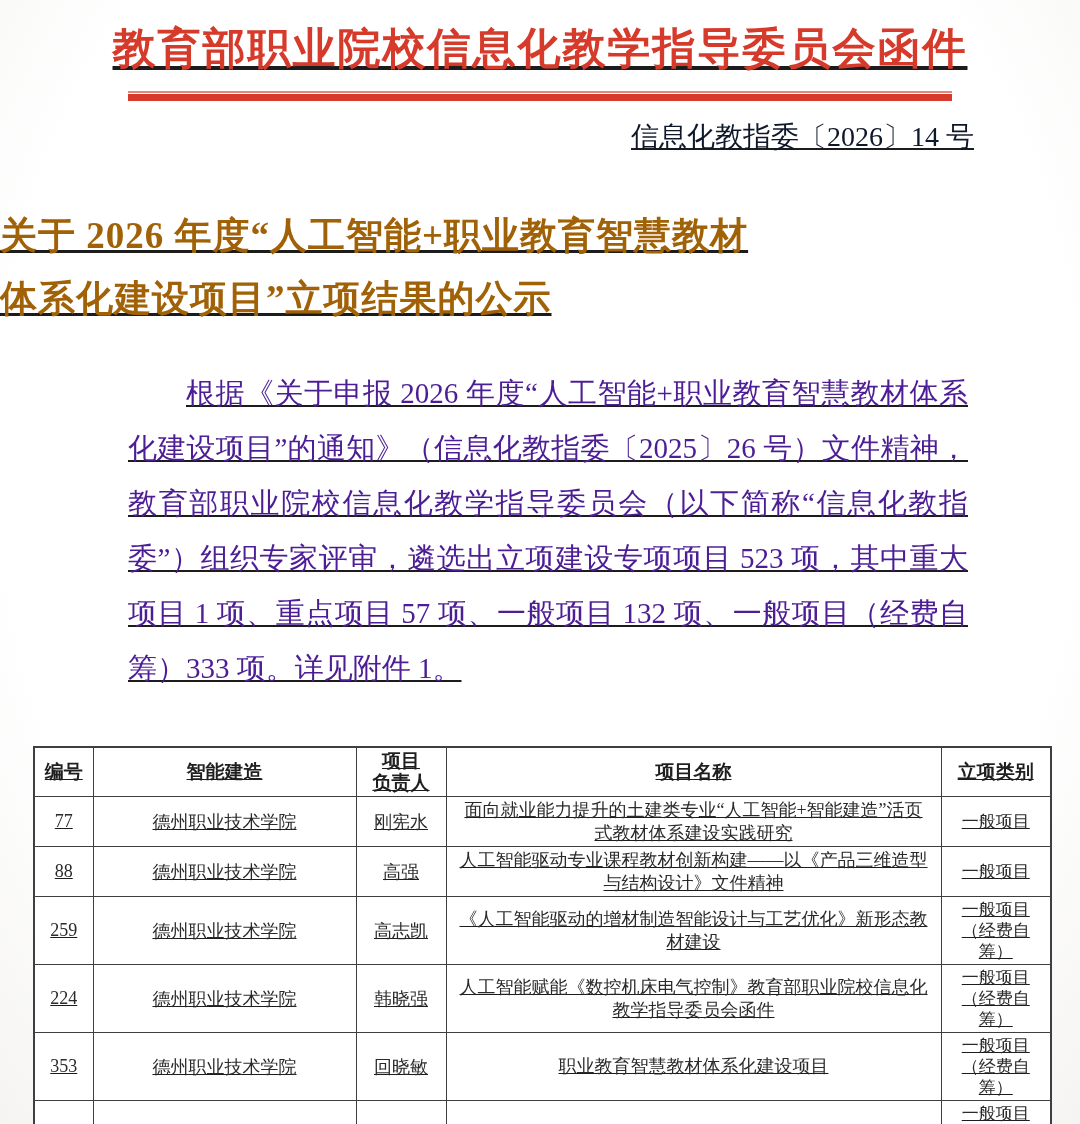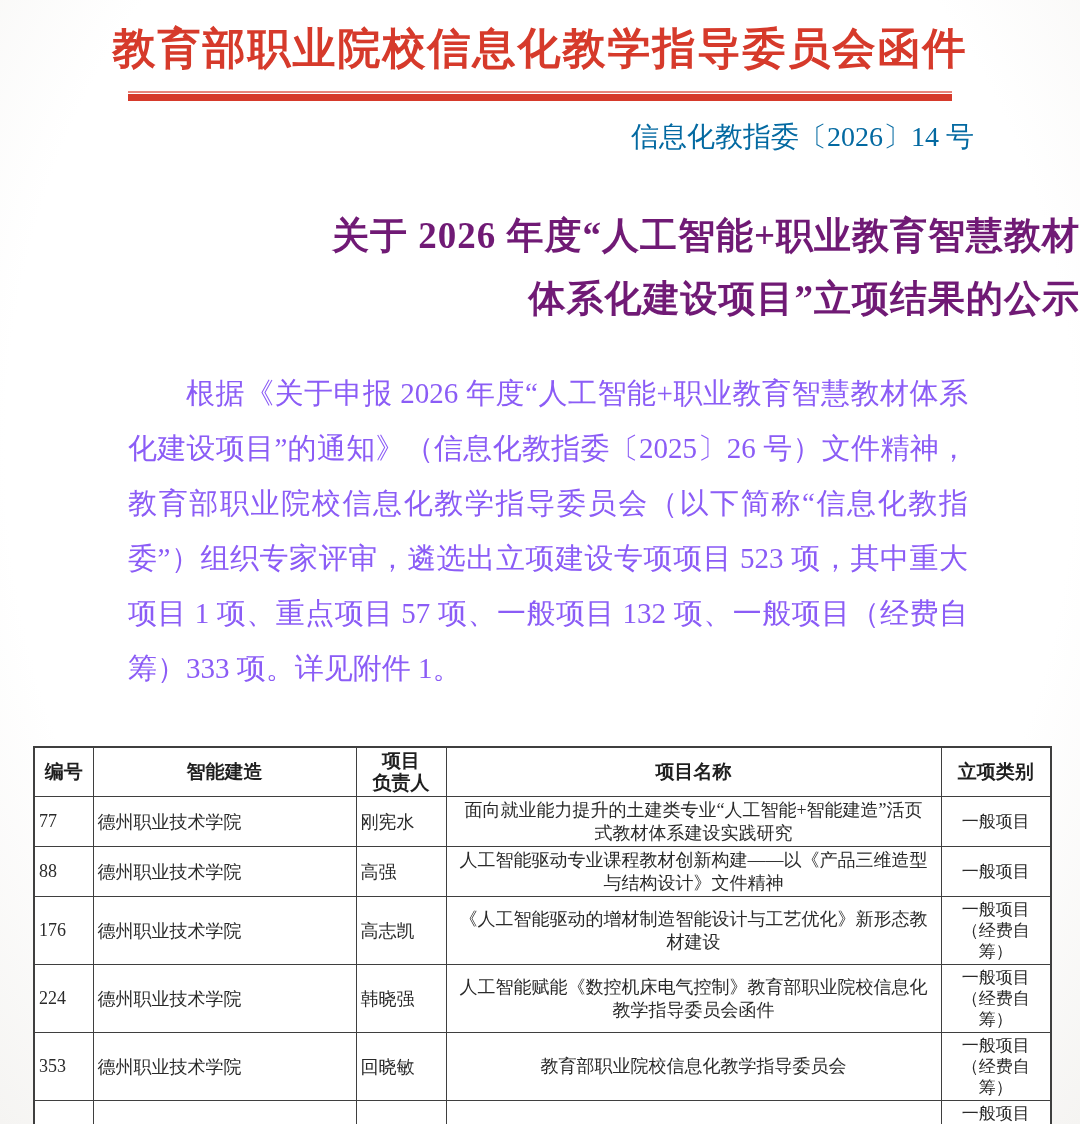--- a/index.html
+++ b/index.html
@@ -5,60 +5,60 @@
   :root { --accent: #d63a2b; --ink: #1c1c1c; --line: #3f3f3f; }
   * { box-sizing: border-box; }
   html, body { margin: 0; padding: 0; }
   body {
     width: 1080px; height: 1124px;
     background: radial-gradient(ellipse at 50% 40%, #ffffff 70%, #f5f4f2 100%);
     font-family: "Liberation Serif", "DejaVu Serif", serif;
     color: var(--ink);
     overflow: hidden;
   }
-  .page { width: 1080px; height: 894px; position: relative; }
+  .page { width: 1080px; height: 894px; position: relative; text-decoration: underline; }
 
   .letterhead-title {
     padding-top: 20px;
     text-align: center;
     font-size: 43px;
     font-weight: bold;
     letter-spacing: 2px;
     color: var(--accent);
     font-family: "Liberation Serif", serif;
   }
   .red-rule { margin: 13px 128px 0 128px; }
   .red-rule .rule-thin { height: 2px; background: #e8857c; }
   .red-rule .rule-gap  { height: 1px; background: transparent; }
   .red-rule .rule-thick{ height: 7px; background: var(--accent); }
 
   .doc-number {
     margin: 17px 106px 0 0;
     text-align: right;
     font-size: 28px;
-    color: #0369a1;
+    color: #0f172a;
   }
 
   .notice-title {
     margin-top: 48px;
-    text-align: right;
+    text-align: left;
     font-size: 37px;
     font-weight: bold;
     line-height: 63px;
-    color: #701a75;
+    color: #a16207;
     letter-spacing: 1px;
   }
 
   .body-text {
     margin: 36px 112px 0 128px;
     font-size: 29px;
     line-height: 55px;
     text-align: justify;
     text-indent: 2em;
-    color: #8b5cf6;
+    color: #4c1d95;
   }
 
   table.results-table {
     margin: 50px 0 0 33px;
     width: 1017px;
     border-collapse: collapse;
     table-layout: fixed;
     border: 2.5px solid var(--line);
     background: #fff;
   }
@@ -70,21 +70,21 @@
   .results-table th {
     height: 48px;
     font-size: 19px;
     font-weight: bold;
     text-align: center;
     line-height: 22px;
     white-space: pre-line;
     color: #1f1f1f;
   }
   .results-table td { height: 45px; font-size: 18px; }
-  .results-table td.c { text-align: left; }
+  .results-table td.c { text-align: center; }
   .results-table td.project {
     text-align: center;
     padding: 2px 10px;
     line-height: 22.5px;
   }
   .results-table td.category {
     white-space: pre-line;
     font-size: 17px;
     line-height: 21px;
     text-align: center;
@@ -141,42 +141,42 @@
 
   <tr>
     <td class="c">88</td>
     <td class="c">德州职业技术学院</td>
     <td class="c">高强</td>
     <td class="project">人工智能驱动专业课程教材创新构建——以《产品三维造型与结构设计》文件精神</td>
     <td class="category">一般项目</td>
   </tr>
 
   <tr>
-    <td class="c">176</td>
+    <td class="c">259</td>
     <td class="c">德州职业技术学院</td>
     <td class="c">高志凯</td>
     <td class="project">《人工智能驱动的增材制造智能设计与工艺优化》新形态教材建设</td>
     <td class="category">一般项目
 （经费自筹）</td>
   </tr>
 
   <tr>
     <td class="c">224</td>
     <td class="c">德州职业技术学院</td>
     <td class="c">韩晓强</td>
     <td class="project">人工智能赋能《数控机床电气控制》教育部职业院校信息化教学指导委员会函件</td>
     <td class="category">一般项目
 （经费自筹）</td>
   </tr>
 
   <tr>
     <td class="c">353</td>
     <td class="c">德州职业技术学院</td>
     <td class="c">回晓敏</td>
-    <td class="project">教育部职业院校信息化教学指导委员会</td>
+    <td class="project">职业教育智慧教材体系化建设项目</td>
     <td class="category">一般项目
 （经费自筹）</td>
   </tr>
 
   <tr>
     <td class="c">226</td>
     <td class="c">德州职业技术学院</td>
     <td class="c">王芳芳</td>
     <td class="project">人工智能赋能《智慧金融基本技能实训教程》建设研究</td>
     <td class="category">一般项目

